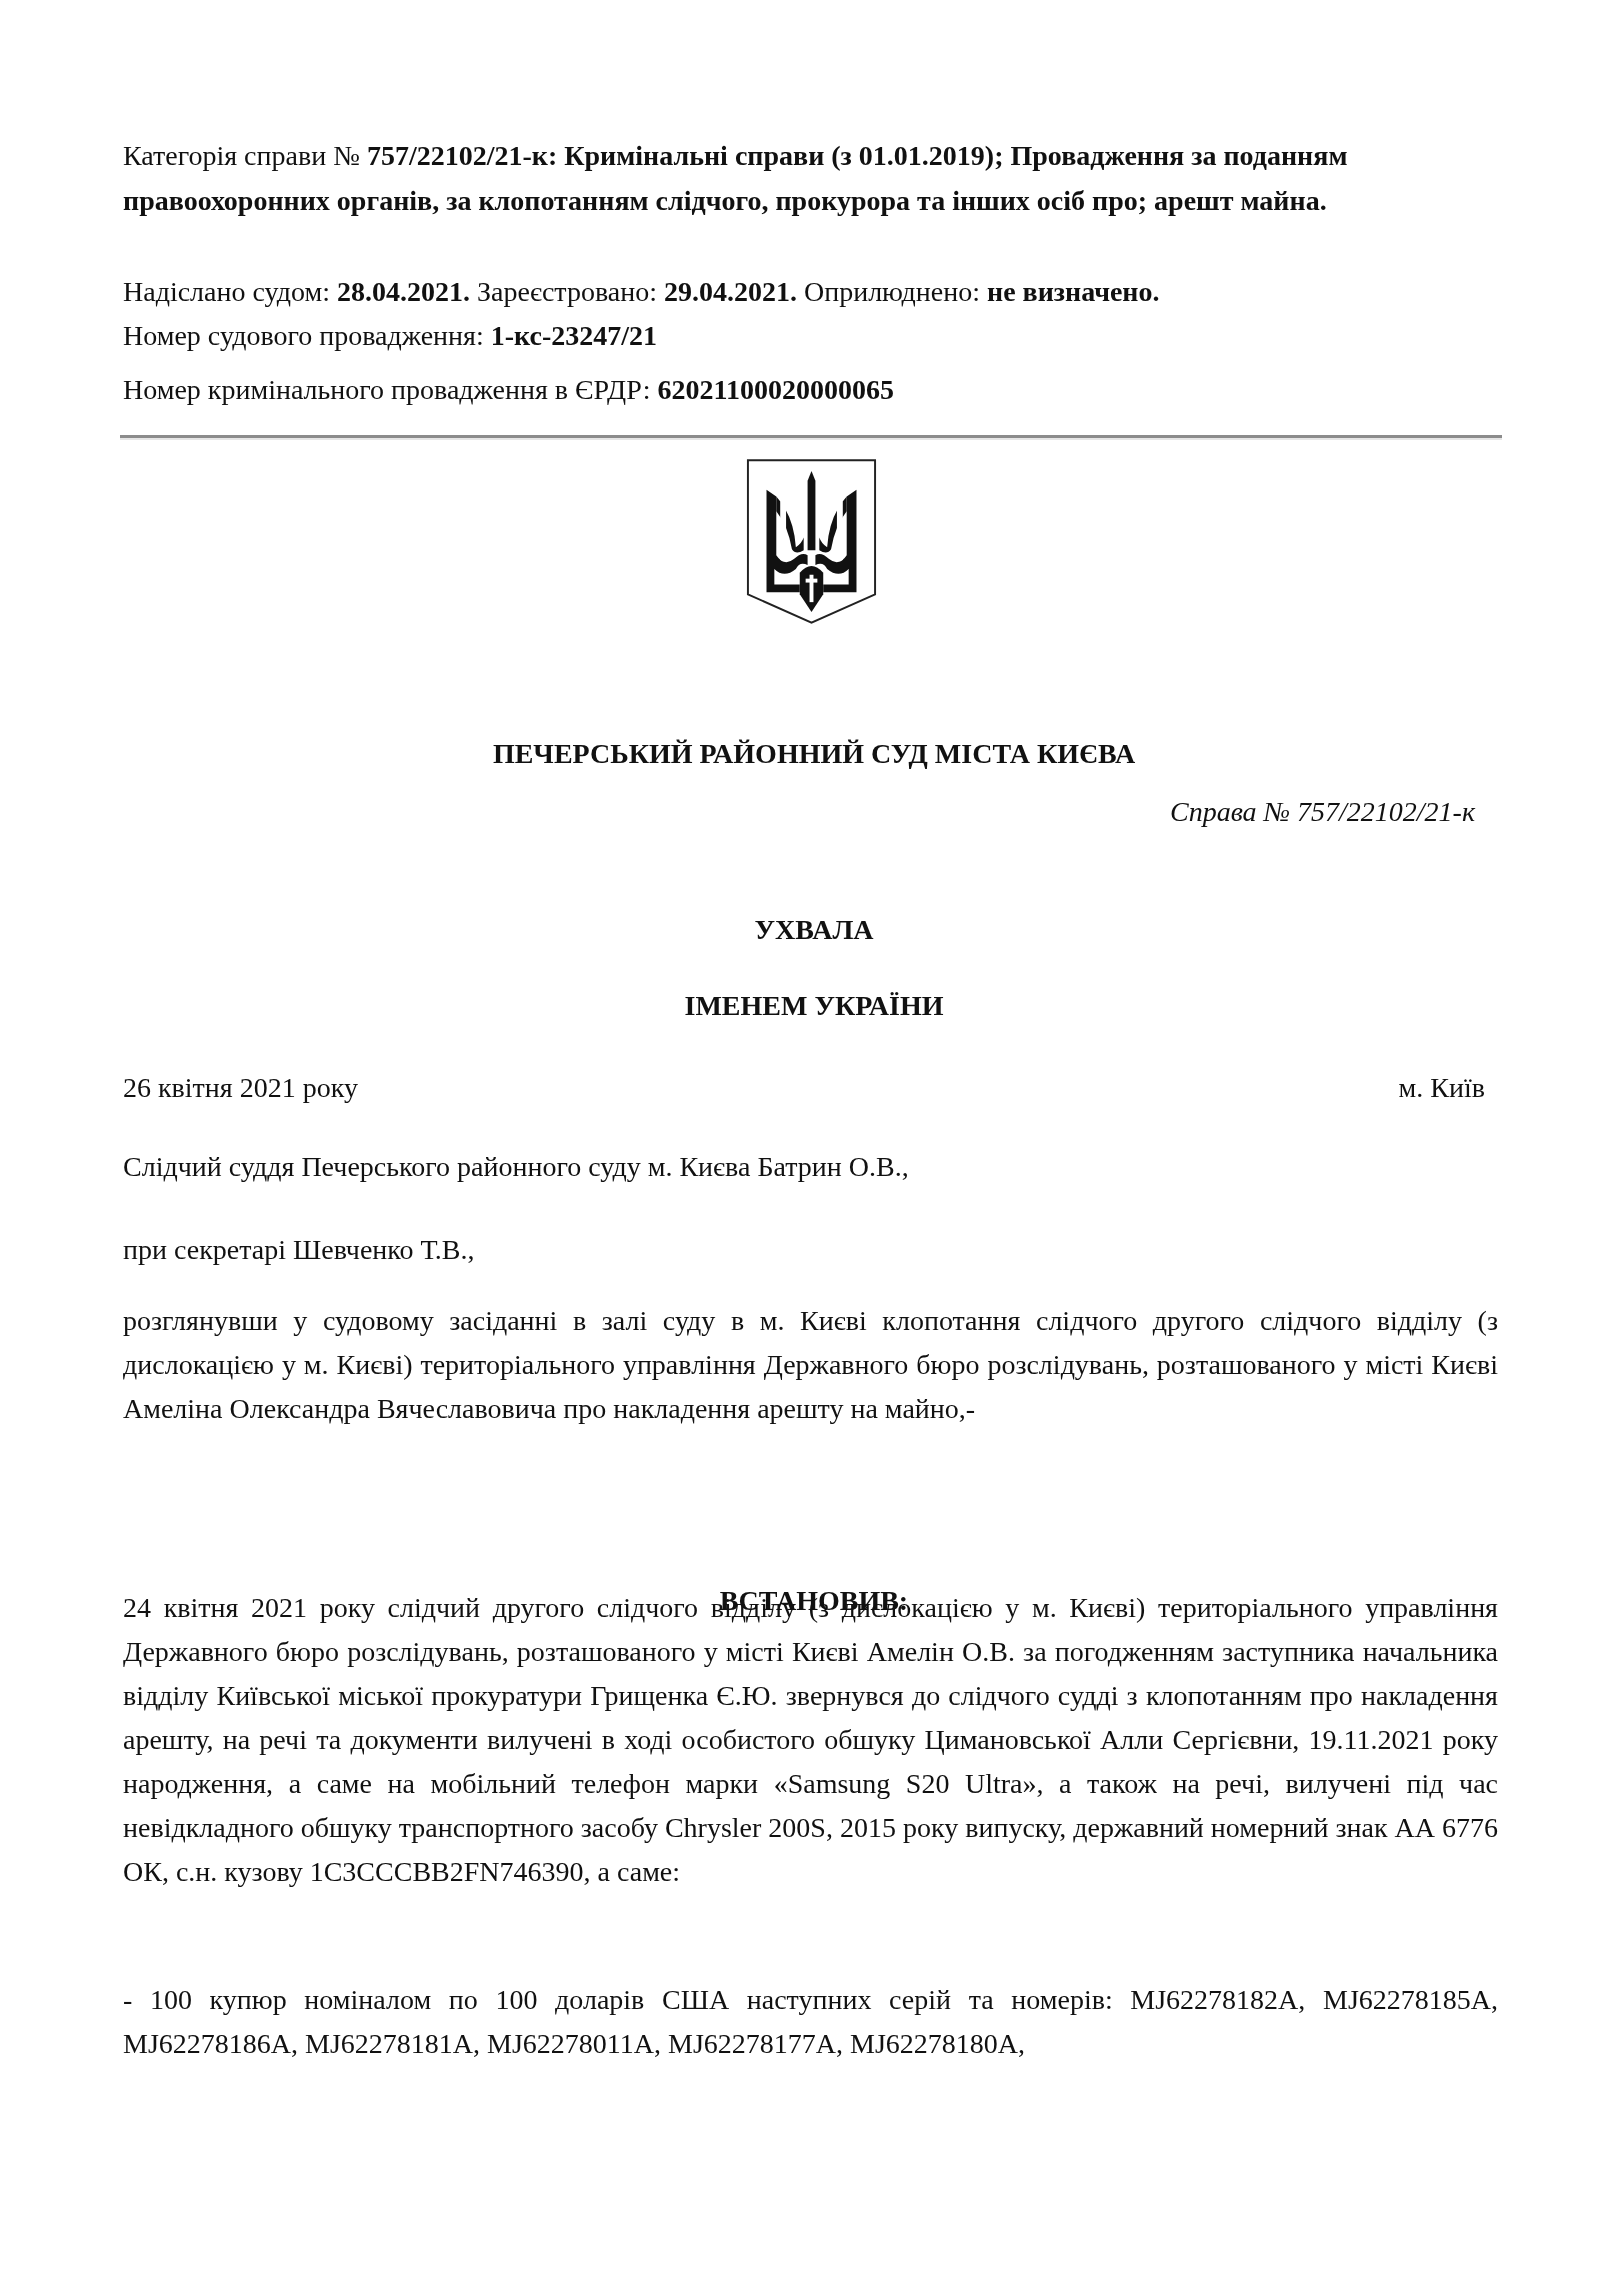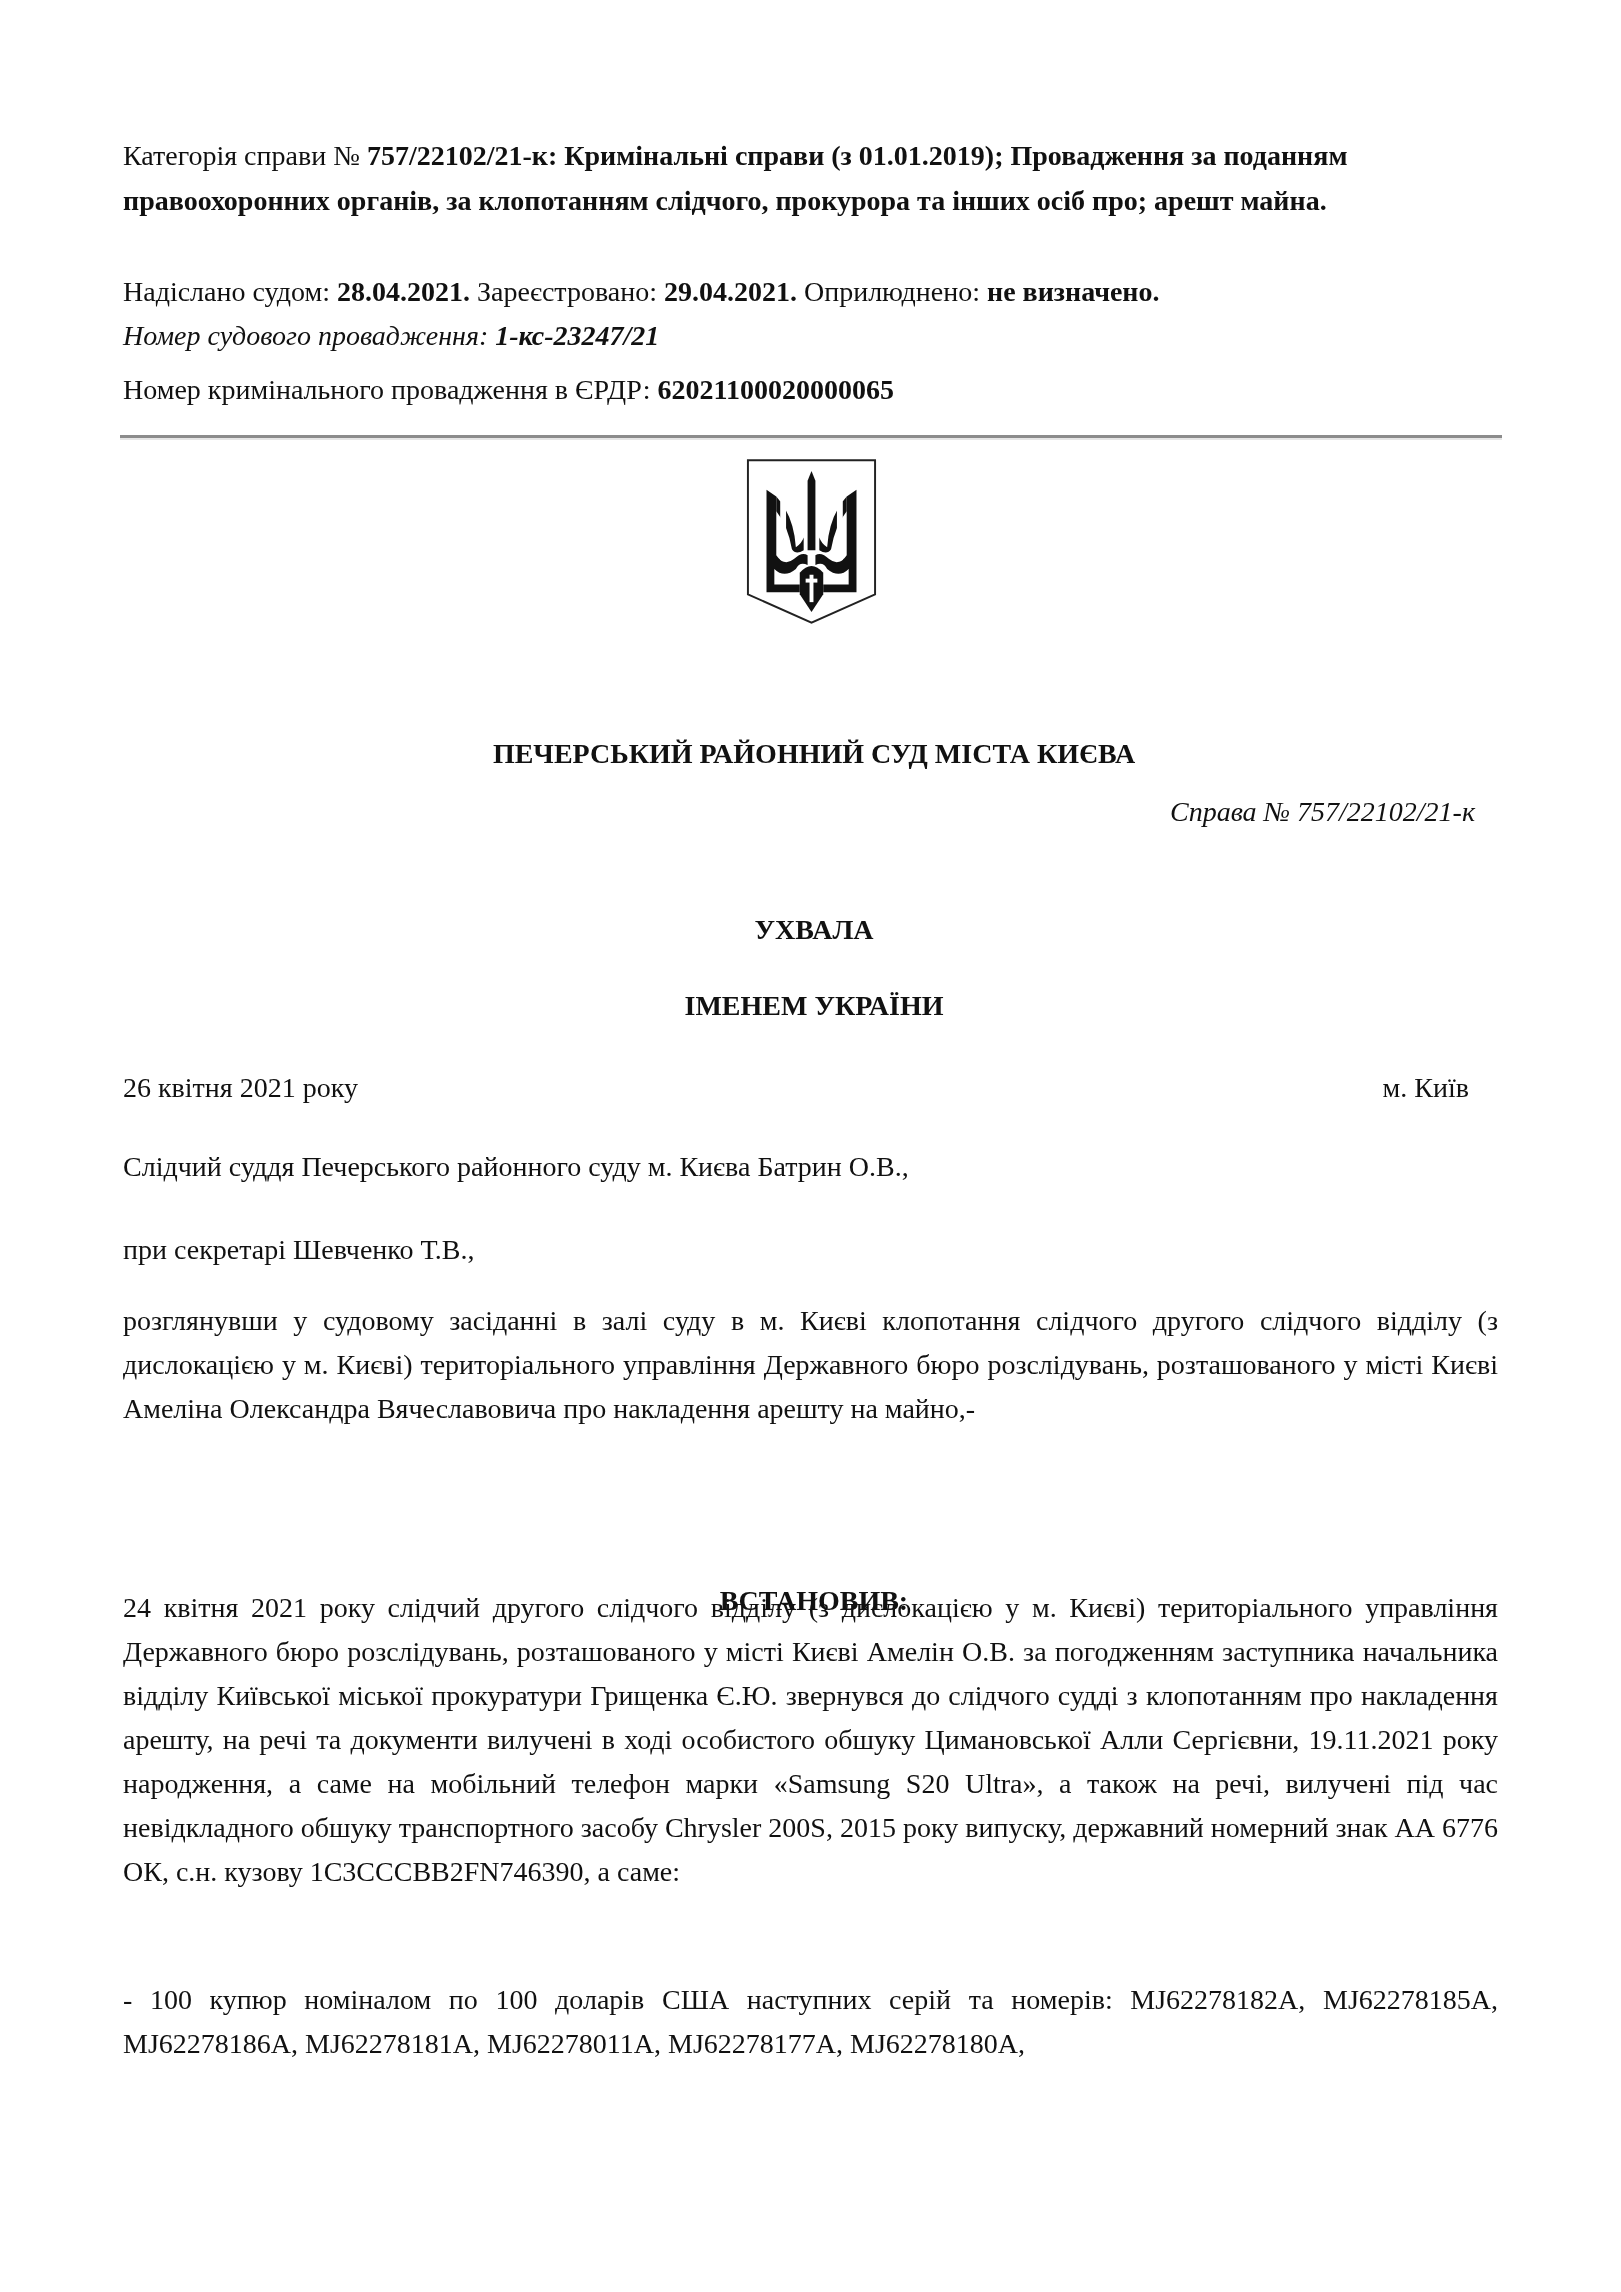--- a/index.html
+++ b/index.html
@@ -19,21 +19,21 @@
 <body>
 
 <div class="hdr-block" style="top:133px;">
   <span>Категорія справи № </span><b>757/22102/21-к: Кримінальні справи (з 01.01.2019); Провадження за поданням правоохоронних органів, за клопотанням слідчого, прокурора та інших осіб про; арешт майна.</b>
 </div>
 
 <div class="line" style="top:270px;">
   <span>Надіслано судом: </span><b>28.04.2021.</b><span> Зареєстровано: </span><b>29.04.2021.</b><span> Оприлюднено: </span><b>не визначено.</b>
 </div>
 
-<div class="line" style="top:314px;font-style:italic;">
+<div class="line" style="top:314px;">
   <span>Номер судового провадження: </span><b>1-кс-23247/21</b>
 </div>
 
 <div class="line" style="top:368px;">
   <span>Номер кримінального провадження в ЄРДР: </span><b>62021100020000065</b>
 </div>
 
 <div class="rule"></div>
 
 <div class="emblem">
@@ -61,21 +61,21 @@
   </svg>
 </div>
 
 <div class="center" style="top:732px;">ПЕЧЕРСЬКИЙ РАЙОННИЙ СУД МІСТА КИЄВА</div>
 <div class="abs" style="top:790px; right:146px; font-size:28px; line-height:44px;font-style:italic;">Справа № 757/22102/21-к</div>
 
 <div class="center" style="top:908px;">УХВАЛА</div>
 <div class="center" style="top:984px;">ІМЕНЕМ УКРАЇНИ</div>
 
 <div class="line" style="top:1066px;">26 квітня 2021 року</div>
-<div class="abs" style="top:1066px; right:152px; font-size:28px; line-height:44px;margin-left:32px;">м. Київ</div>
+<div class="abs" style="top:1066px; right:136px; font-size:28px; line-height:44px;margin-left:32px;">м. Київ</div>
 
 <div class="line" style="top:1145px;">Слідчий суддя Печерського районного суду м. Києва Батрин О.В.,</div>
 <div class="line" style="top:1228px;">при секретарі Шевченко Т.В.,</div>
 
 <div class="para" style="top:1299px;">розглянувши у судовому засіданні в залі суду в м. Києві клопотання слідчого другого слідчого відділу (з дислокацією у м. Києві) територіального управління Державного бюро розслідувань, розташованого у місті Києві Амеліна Олександра Вячеславовича про накладення арешту на майно,-</div>
 
 <div class="center" style="top:1579px;">ВСТАНОВИВ:</div>
 
 <div class="para" style="top:1586px;">24 квітня 2021 року слідчий другого слідчого відділу (з дислокацією у м. Києві) територіального управління Державного бюро розслідувань, розташованого у місті Києві Амелін О.В. за погодженням заступника начальника відділу Київської міської прокуратури Грищенка Є.Ю. звернувся до слідчого судді з клопотанням про накладення арешту, на речі та документи вилучені в ході особистого обшуку Цимановської Алли Сергієвни, 19.11.2021 року народження, а саме на мобільний телефон марки «Samsung S20 Ultra», а також на речі, вилучені під час невідкладного обшуку транспортного засобу Chrysler 200S, 2015 року випуску, державний номерний знак АА 6776 ОК, с.н. кузову 1C3CCCBB2FN746390, а саме:</div>
 

